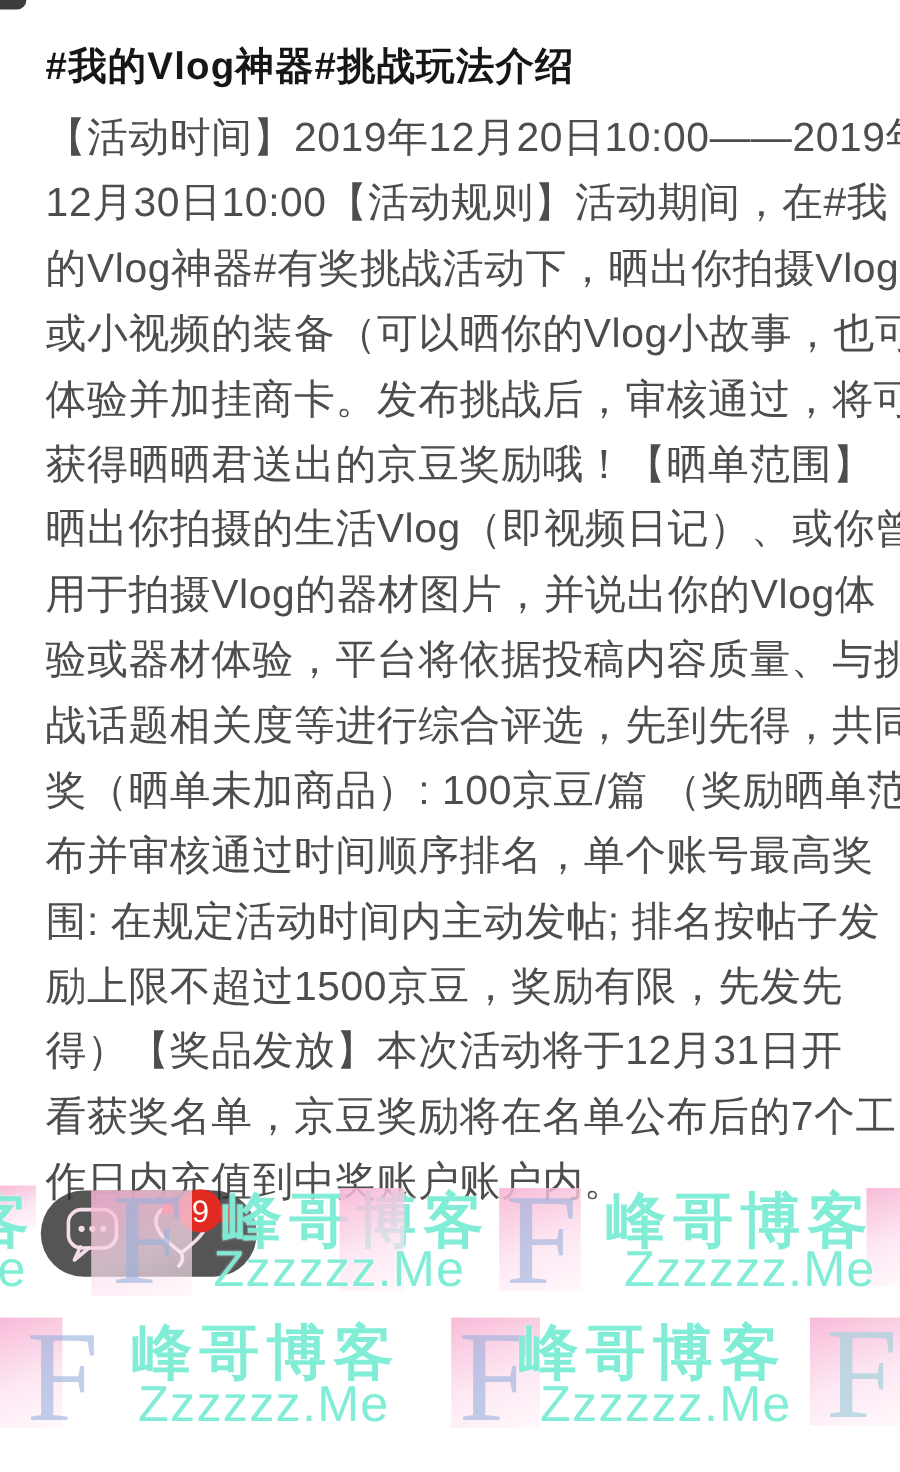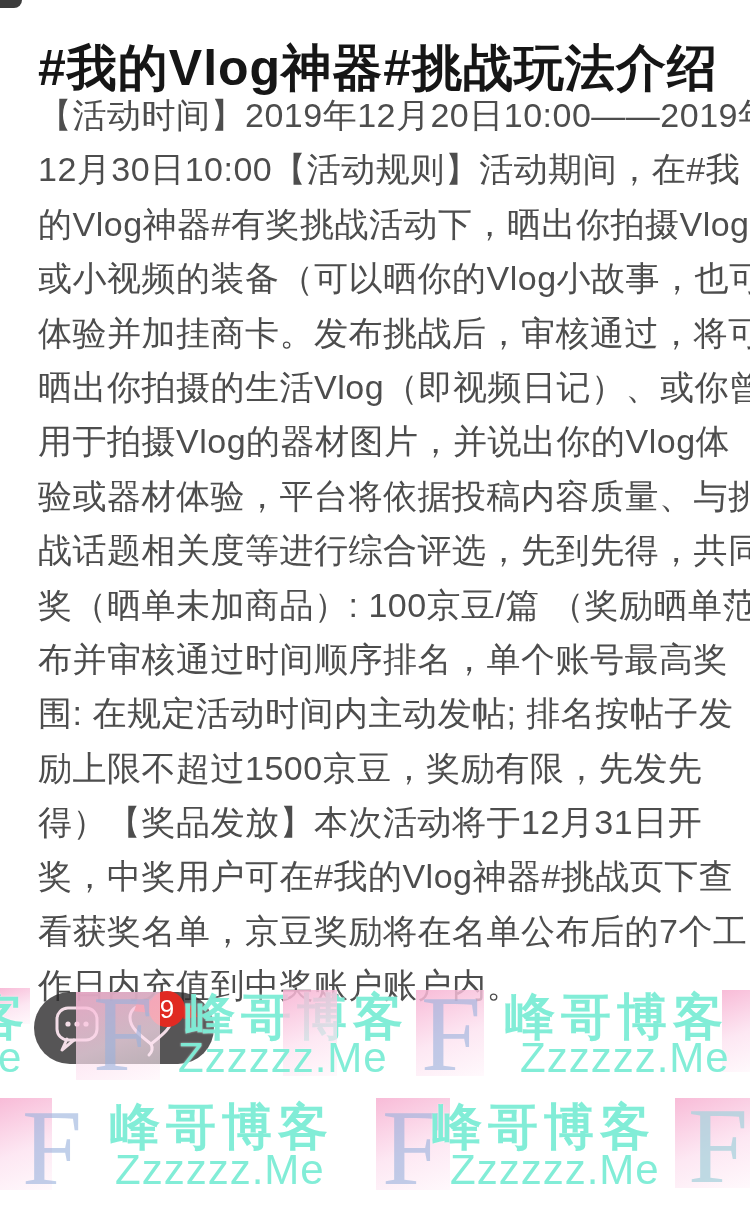--- a/index.html
+++ b/index.html
@@ -7,21 +7,21 @@
   .screen{
     position:relative;width:750px;height:1227px;background:#ffffff;
     overflow:hidden;
   }
   .corner-sliver{
     position:absolute;left:0;top:0;width:22px;height:8px;
     background:#3c3c3c;border-radius:0 0 8px 0;
   }
   .page-title{
     position:absolute;left:38px;top:8px;width:680px;
-    font-size:50px;line-height:52px;color:#161616;letter-spacing:1px;
+    font-size:32px;line-height:52px;color:#161616;letter-spacing:1px;
     white-space:nowrap;
   }
   .article{
     position:absolute;left:38px;top:88px;width:680px;
   }
   .line{
     height:54.4px;line-height:54.4px;font-size:34px;color:#4d4d4d;
     letter-spacing:.5px;white-space:pre;
   }
   
@@ -79,20 +79,21 @@
 
       <div class="line">12月30日10:00【活动规则】活动期间，在#我</div>
 
       <div class="line">的Vlog神器#有奖挑战活动下，晒出你拍摄Vlog</div>
 
       <div class="line">或小视频的装备（可以晒你的Vlog小故事，也可</div>
 
 
       <div class="line">体验并加挂商卡。发布挑战后，审核通过，将可</div>
 
+      <div class="line">获得晒晒君送出的京豆奖励哦！【晒单范围】</div>
 
       <div class="line">晒出你拍摄的生活Vlog（即视频日记）、或你曾</div>
 
       <div class="line">用于拍摄Vlog的器材图片，并说出你的Vlog体</div>
 
       <div class="line">验或器材体验，平台将依据投稿内容质量、与挑</div>
 
       <div class="line">战话题相关度等进行综合评选，先到先得，共同</div>
 
 
@@ -100,21 +101,20 @@
       <div class="line">奖（晒单未加商品）: 100京豆/篇 （奖励晒单范</div>
 
       <div class="line">布并审核通过时间顺序排名，单个账号最高奖</div>
 
       <div class="line">围: 在规定活动时间内主动发帖; 排名按帖子发</div>
 
       <div class="line">励上限不超过1500京豆，奖励有限，先发先</div>
 
       <div class="line">得）【奖品发放】本次活动将于12月31日开</div>
 
-      <div class="line">奖，中奖用户可在#我的Vlog神器#挑战页下查</div>
 
       <div class="line">看获奖名单，京豆奖励将在名单公布后的7个工</div>
 
       <div class="line">作日内充值到中奖账户账户内。</div>
     </div>
 
   <div class="pill"></div>
 
   <svg class="pill-icon" style="left:54px;top:1004px;z-index:2;" width="46" height="50" viewBox="0 0 46 50">
     <rect class="stroke" x="3" y="4" width="40" height="32" rx="11"></rect>

